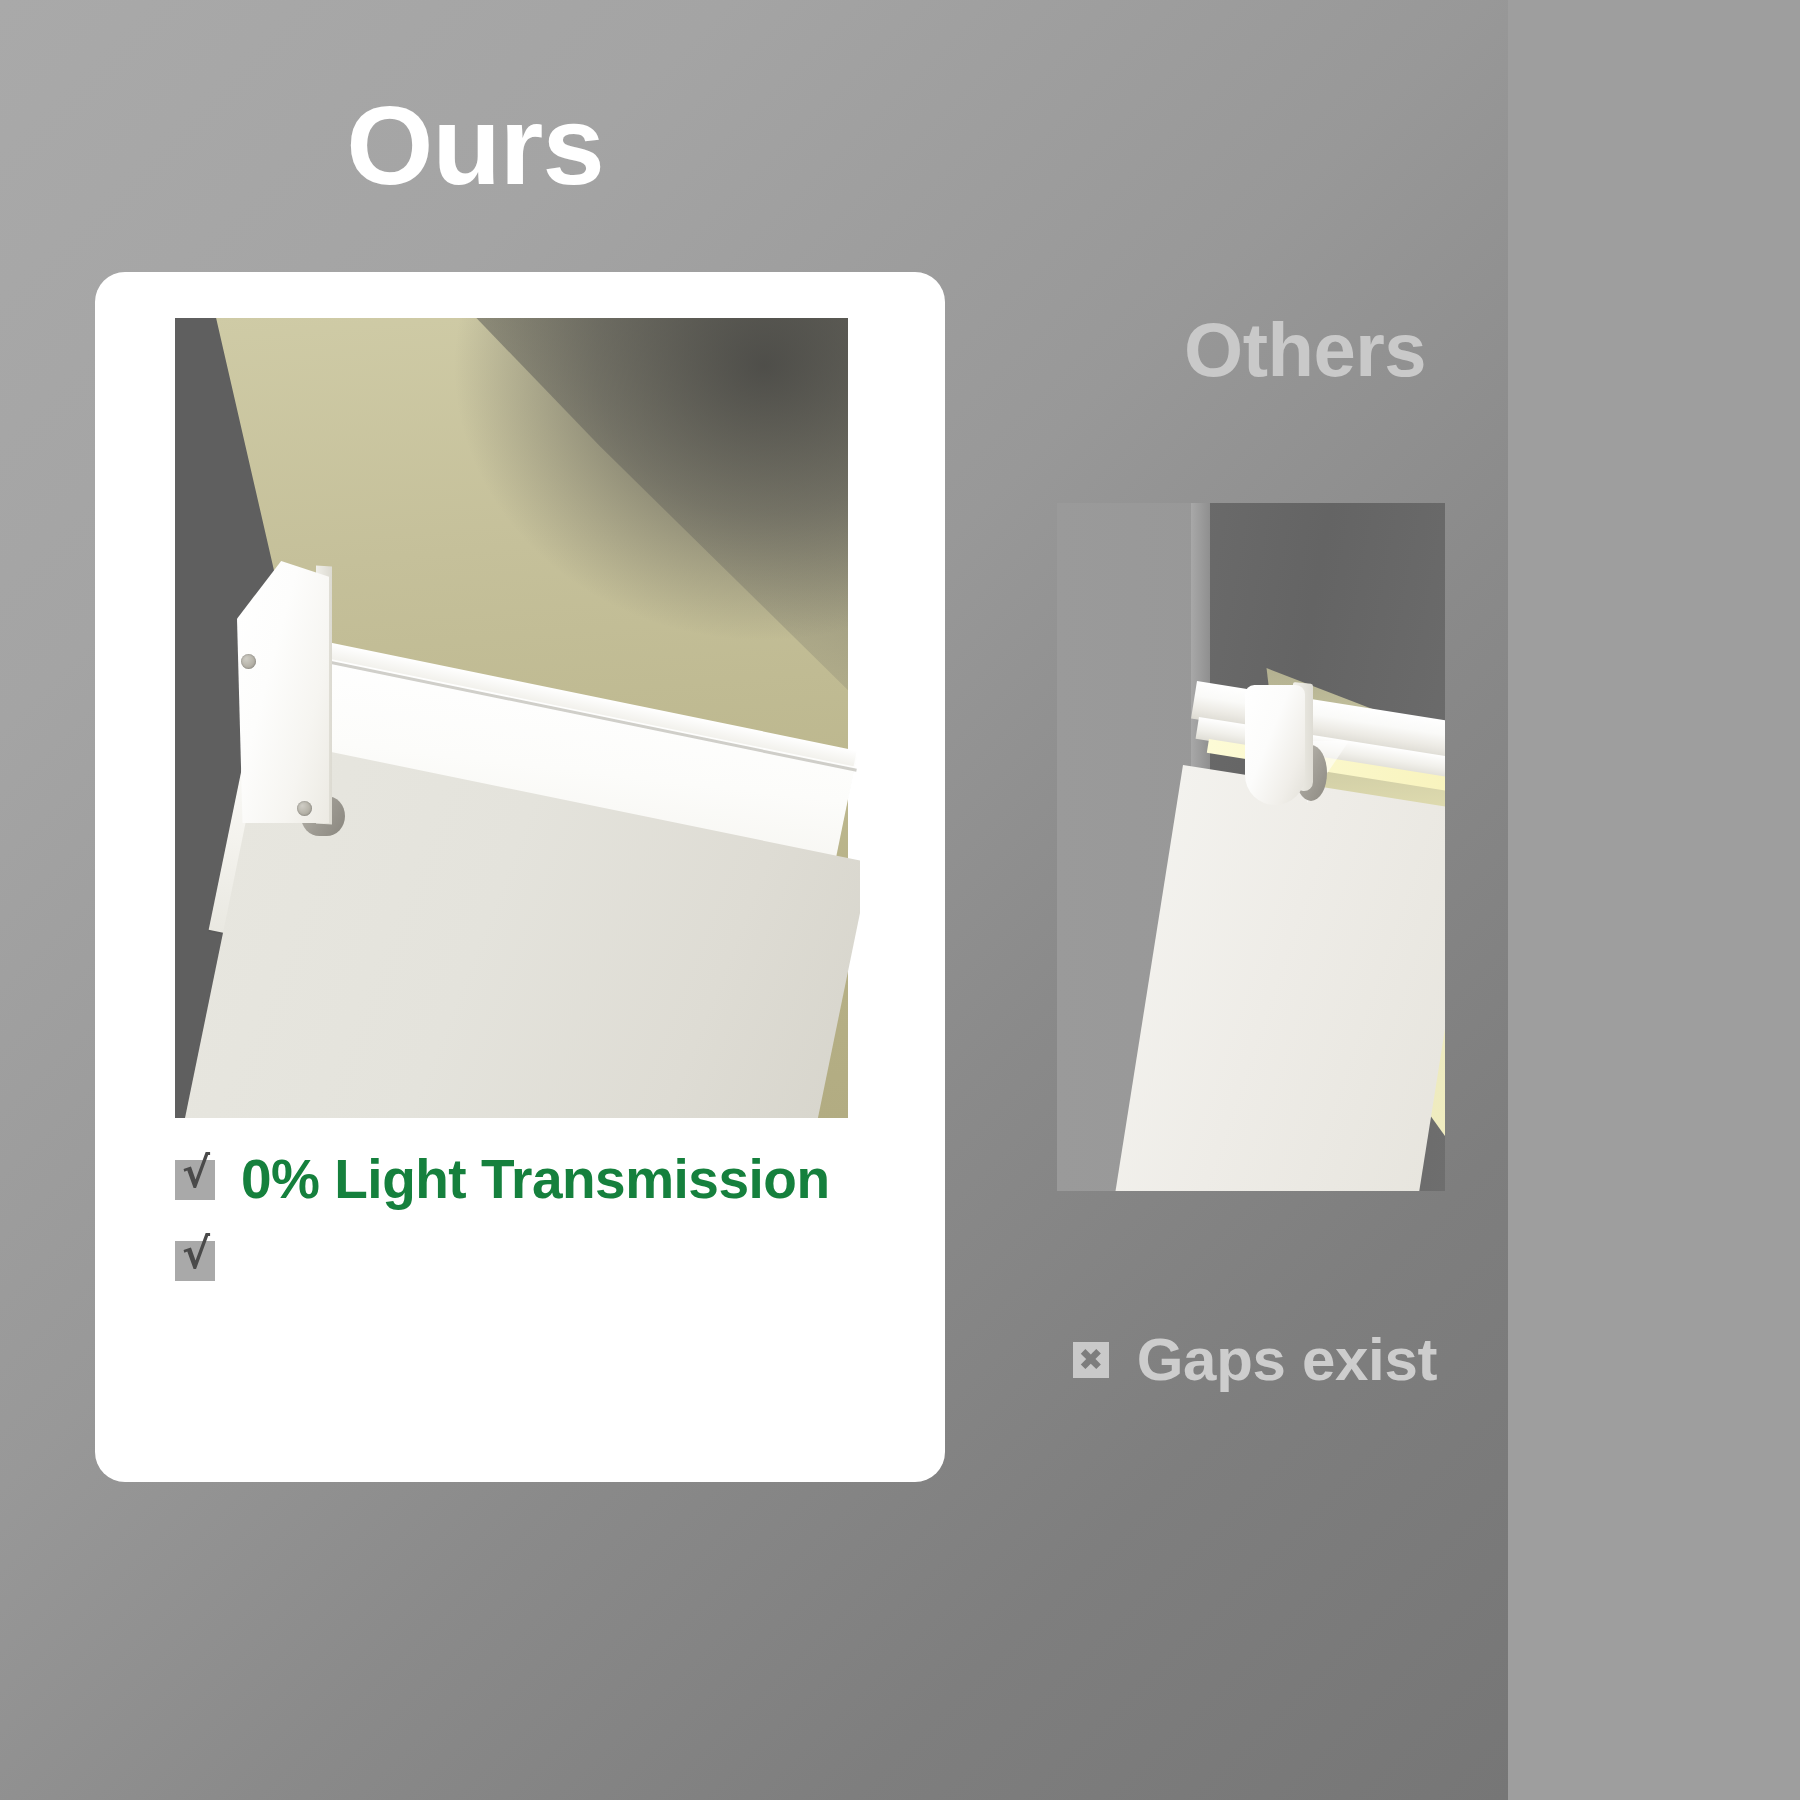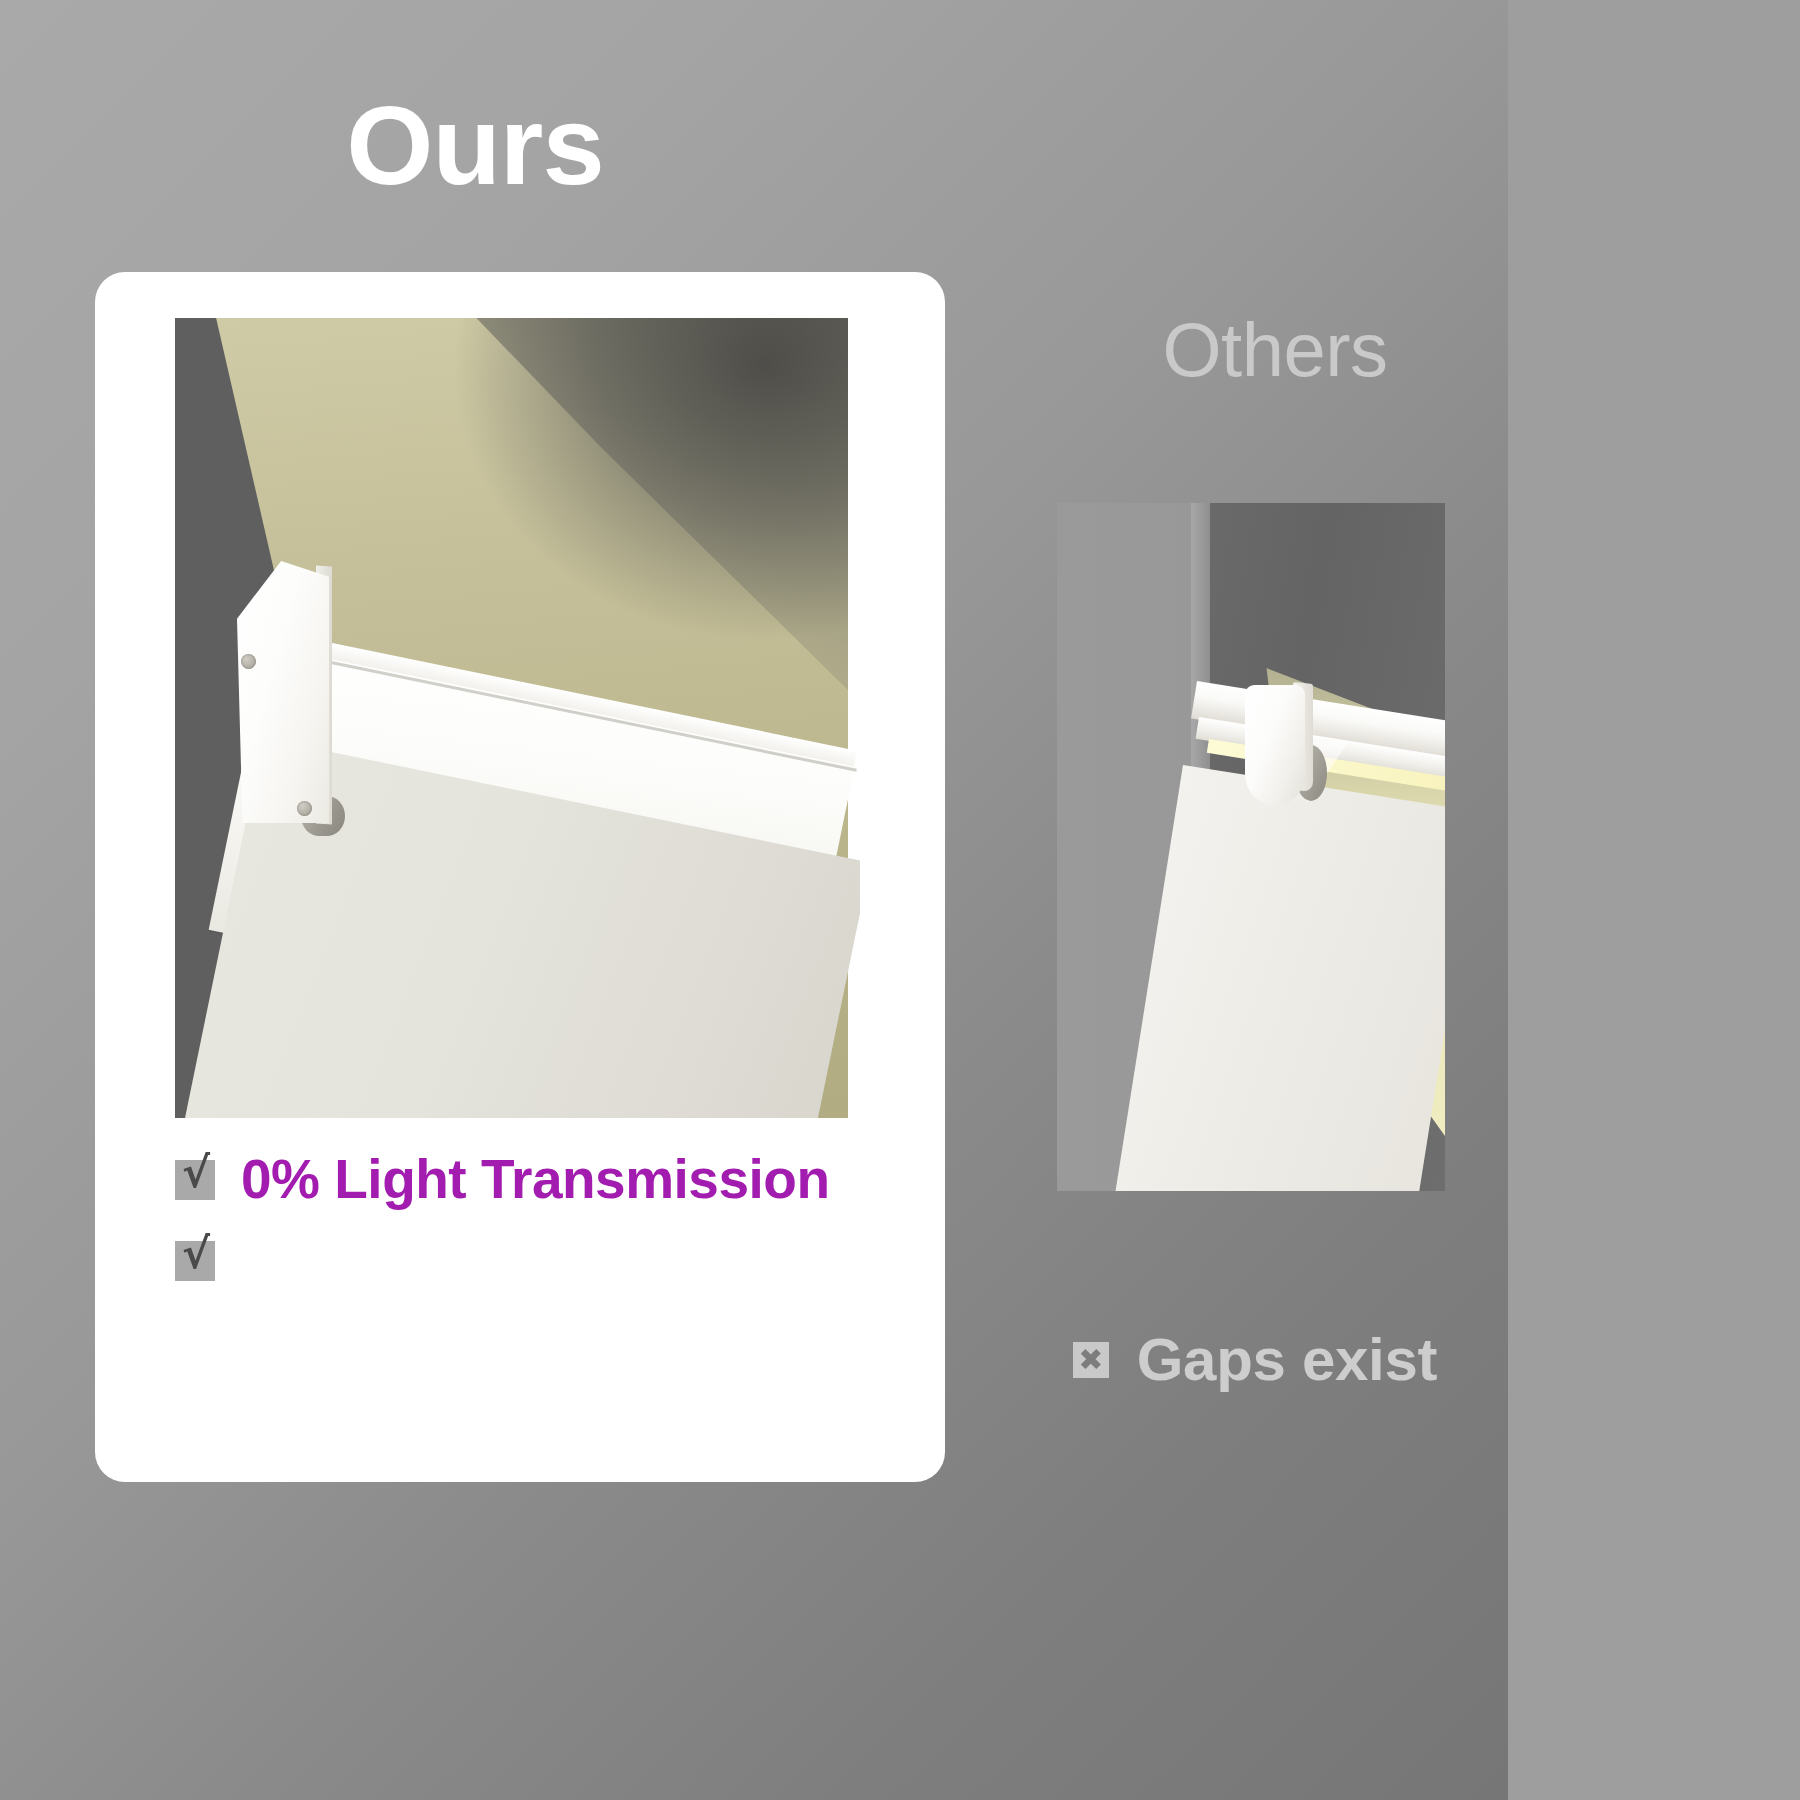--- a/index.html
+++ b/index.html
@@ -17,23 +17,23 @@
 
   
   .title-ours{
     position:absolute;left:0;top:90px;width:950px;
     text-align:center;
     font-size:112px;line-height:1;font-weight:bold;
     color:#ffffff;letter-spacing:-1px;
     white-space:nowrap;
   }
   .title-others{
-    position:absolute;left:1080px;top:312px;width:390px;
-    text-align:center;
-    font-size:76px;line-height:1;font-weight:normal;
+    position:absolute;left:1036px;top:312px;width:390px;
+    text-align:right;
+    font-size:76px;line-height:1;font-weight:bold;
     color:#c9c9c9;letter-spacing:-0.5px;
     white-space:nowrap;
   }
 
   
   .card{
     position:absolute;left:95px;top:272px;width:850px;height:1210px;
     background:#ffffff;border-radius:30px;
   }
 
@@ -128,21 +128,21 @@
   .chk{
     width:40px;height:40px;flex:0 0 40px;
     background:#a9a9a9;
     display:flex;align-items:center;justify-content:center;
     font-size:42px;line-height:1;font-weight:bold;color:#4a4a4a;
     font-family:"DejaVu Sans", sans-serif;
     position:relative;
   }
   .chk span{position:relative;top:-7px;left:1px;}
   .feature-text{
-    font-size:55px;line-height:1;font-weight:bold;color:#a21caf;
+    font-size:55px;line-height:1;font-weight:bold;color:#15803d;
     letter-spacing:-0.5px;white-space:nowrap;
   }
 
   
   .photo-other{
     position:absolute;left:1057px;top:503px;width:388px;height:688px;
     overflow:hidden;background:#8e8e8e;
   }
   .o-outerwall{
     position:absolute;left:0;top:0;width:100%;height:100%;

